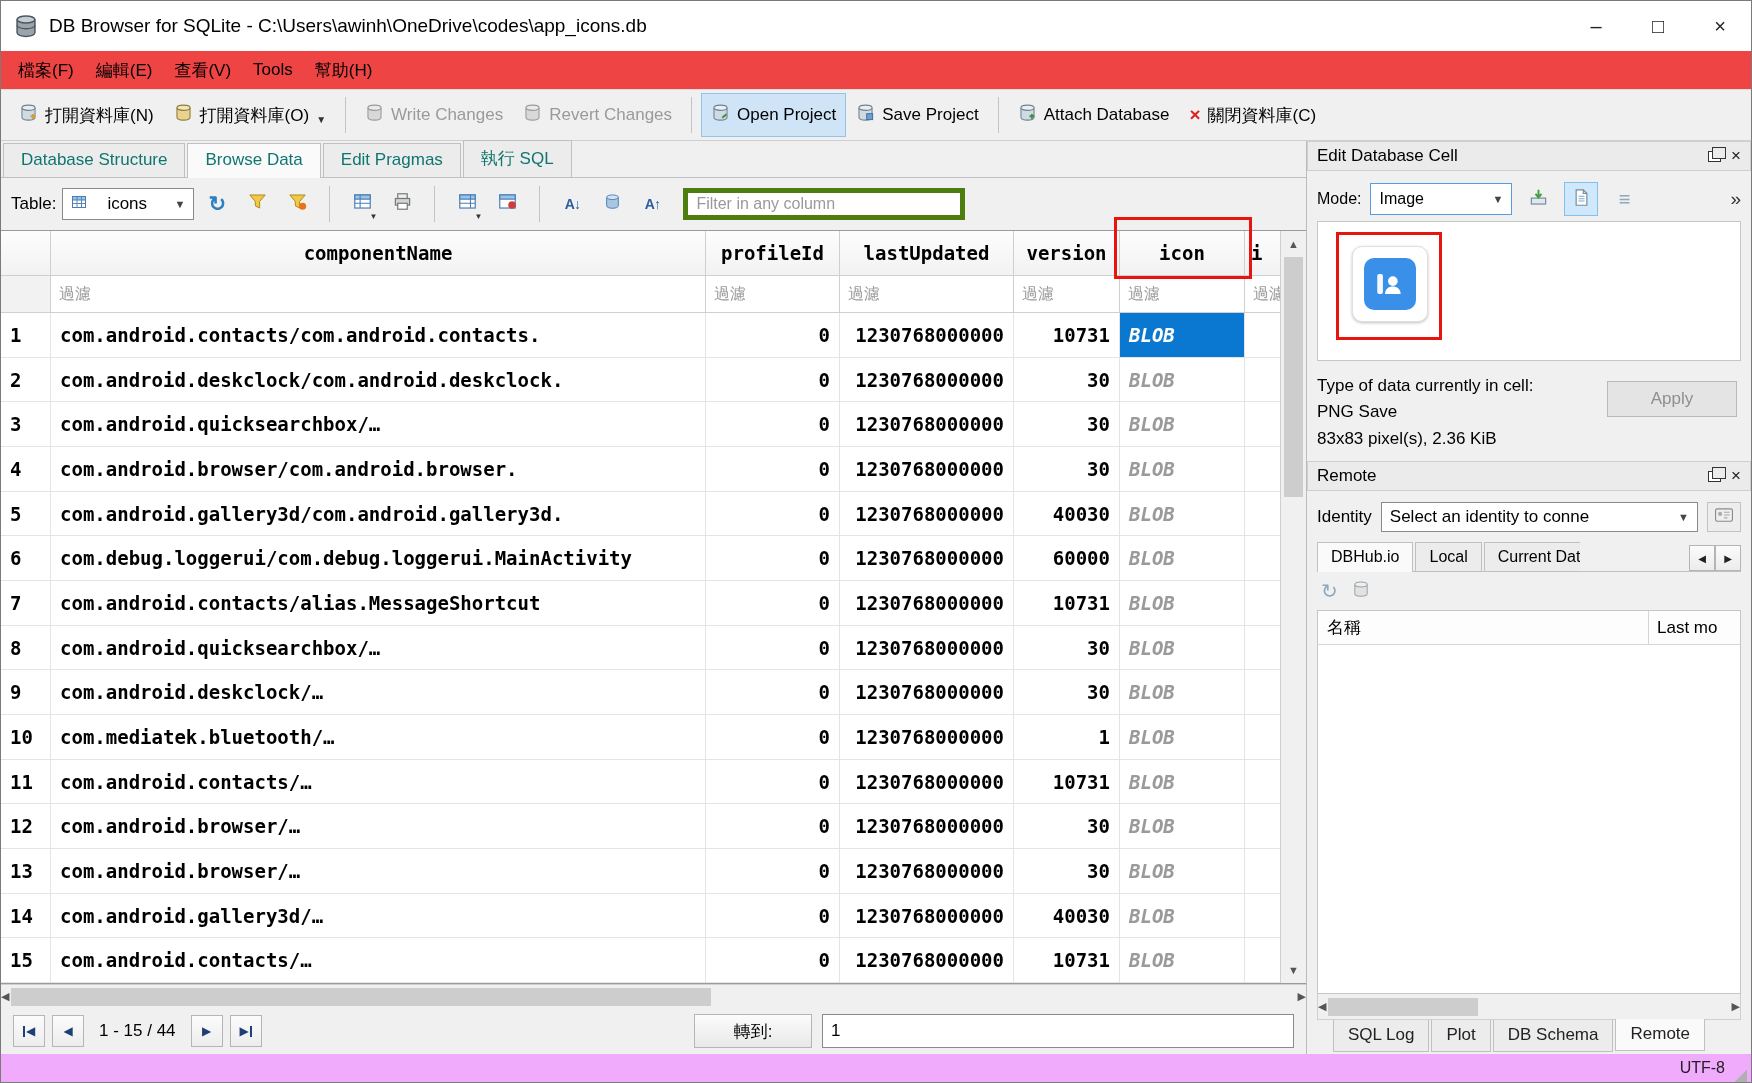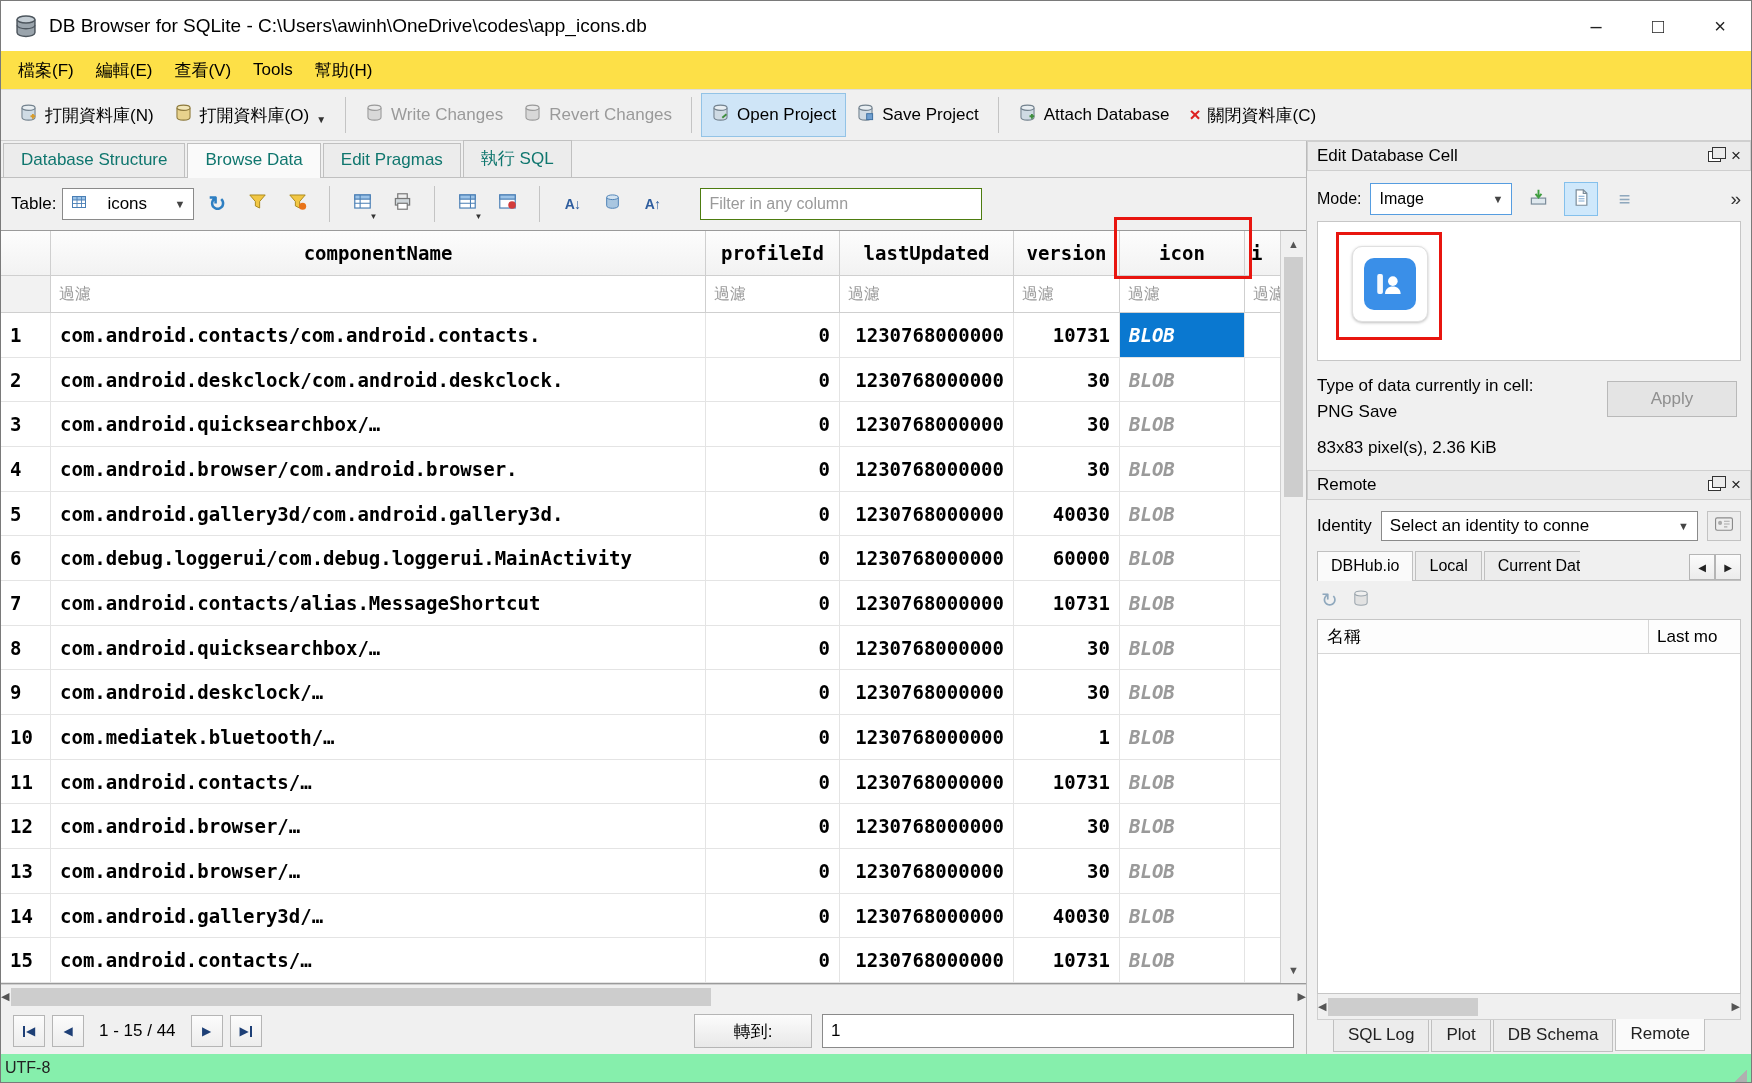--- a/index.html
+++ b/index.html
@@ -8,21 +8,21 @@
   .window { width:1752px; height:1083px; display:flex; flex-direction:column; background:#f0f0f0; border:1px solid #7a7a7a; overflow:hidden; }
 
   
   .titlebar { height:50px; background:#fff; display:flex; align-items:center; padding-left:12px; flex:0 0 auto; }
   .app-icon { display:flex; margin-right:10px; }
   .title-text { font-size:19px; }
   .win-controls { margin-left:auto; display:flex; height:100%; }
   .win-btn { width:62px; display:flex; align-items:center; justify-content:center; font-size:20px; color:#222; }
 
   
-  .menubar { height:38px; background:#fde047; display:flex; align-items:center; padding:0 6px; font-size:17px; flex:0 0 auto; }
+  .menubar { height:38px; background:#ef4444; display:flex; align-items:center; padding:0 6px; font-size:17px; flex:0 0 auto; }
   .menu-item { padding:7px 11px; }
 
   
   .toolbar { height:52px; background:#f0f0f0; border-top:1px solid #dedede; border-bottom:1px solid #cfcfcf; display:flex; align-items:center; padding:0 8px; font-size:17px; flex:0 0 auto; }
   .tool-btn { display:flex; align-items:center; gap:7px; padding:9px 9px; border:1px solid transparent; white-space:nowrap; }
   .tool-btn.disabled { color:#9a9a9a; }
   .tool-btn.highlighted { background:#cfe5f7; border-color:#93c3e6; }
   .tool-caret { font-size:10px; color:#333; align-self:flex-end; padding-bottom:2px; }
   .tool-sep { width:1px; height:36px; background:#c4c4c4; margin:0 9px; flex:0 0 auto; }
   .red-x { color:#d22; font-weight:bold; font-size:19px; }
@@ -36,21 +36,21 @@
   .tab.active { background:#fafafa; margin-bottom:-1px; padding-bottom:8px; }
 
   .browse-toolbar { height:52px; display:flex; align-items:center; gap:6px; padding:0 10px; font-size:17px; background:#f0f0f0; flex:0 0 auto; }
   .combo { height:32px; background:#fff; border:1px solid #8a8a8a; display:flex; align-items:center; gap:20px; padding:0 8px; }
   .combo .caret { margin-left:auto; font-size:11px; color:#444; }
   .table-combo { width:132px; }
   .icon-btn { width:34px; height:34px; display:flex; align-items:center; justify-content:center; border:1px solid transparent; position:relative; flex:0 0 auto; }
   .mini-caret { position:absolute; right:1px; bottom:-1px; font-size:8px; color:#333; }
   .glyph-blue { color:#2e7fc2; font-size:21px; font-weight:bold; }
   .glyph-az { color:#2e5d9e; font-size:14px; font-weight:bold; letter-spacing:-1px; }
-  .filter-input { width:282px; height:32px; border:1px solid #4d7c0f; background:#fff; font-size:16px; padding:0 8px; font-family:inherit; color:#222; margin-left:25px; }
+  .filter-input { width:282px; height:32px; border:5px solid #4d7c0f; background:#fff; font-size:16px; padding:0 8px; font-family:inherit; color:#222; margin-left:8px; }
   .filter-input::placeholder { color:#9a9a9a; }
 
   
   .table-area { flex:1; min-height:0; display:flex; position:relative; background:#fff; border-top:1px solid #9a9a9a; border-bottom:1px solid #9a9a9a; }
   .grid { flex:1; display:flex; flex-direction:column; min-width:0; font-family:"DejaVu Sans Mono",monospace; font-weight:bold; }
   .grid-header { height:45px; display:flex; background:linear-gradient(#fdfdfd,#f2f2f2); border-bottom:1px solid #cfcfcf; flex:0 0 auto; font-size:19px; }
   .hcell { display:flex; align-items:center; justify-content:center; border-right:1px solid #cfcfcf; overflow:hidden; white-space:nowrap; }
   .hcell.w-extra { justify-content:flex-start; padding-left:6px; }
   .filter-row { height:37px; display:flex; border-bottom:1px solid #cfcfcf; flex:0 0 auto; font-family:"Liberation Sans",sans-serif; font-weight:normal; }
   .fcell { display:flex; align-items:center; padding:0 8px; border-right:1px solid #cfcfcf; color:#9a9a9a; font-size:16px; background:#fff; overflow:hidden; white-space:nowrap; }
@@ -101,21 +101,21 @@
   .sq-btn { width:34px; height:34px; border:1px solid transparent; display:flex; align-items:center; justify-content:center; flex:0 0 auto; }
   .sq-btn.active { background:#cfe8fb; border-color:#84c0ec; }
   .overflow-btn { margin-left:auto; color:#333; font-size:19px; }
   .preview-box { height:140px; background:#fff; border:1px solid #c6c6c6; position:relative; margin-top:2px; }
   .rect-preview { left:18px; top:10px; width:106px; height:108px; }
   .contact-card { position:absolute; left:34px; top:24px; width:76px; height:76px; background:#fff; border:1px solid #e0e0e0; border-radius:10px; box-shadow:0 1px 3px rgba(0,0,0,.25); display:flex; align-items:center; justify-content:center; }
   .contact-badge { width:52px; height:52px; background:#3a8fe8; border-radius:10px; display:flex; align-items:center; justify-content:center; }
   .info-row { display:flex; align-items:center; margin-top:12px; }
   .info-text { flex:1; font-size:17px; line-height:26px; }
   .apply-btn { width:130px; height:36px; background:#e4e4e4; border:1px solid #b9b9b9; color:#8f8f8f; font-size:17px; display:flex; align-items:center; justify-content:center; margin-right:4px; flex:0 0 auto; }
-  .size-line { font-size:17px; margin-top:13px; }
+  .size-line { font-size:17px; margin-top:4px; }
 
   .remote-body { flex:1; display:flex; flex-direction:column; min-height:0; padding:4px 10px 0; }
   .identity-row { height:44px; display:flex; align-items:center; gap:9px; flex:0 0 auto; font-size:17px; }
   .identity-combo { flex:1; height:30px; overflow:hidden; }
   .identity-combo span { white-space:nowrap; }
   .cert-btn { width:34px; height:30px; border:1px solid #c2c2c2; background:#ededed; display:flex; align-items:center; justify-content:center; flex:0 0 auto; }
   .remote-tabs { display:flex; align-items:flex-end; border-bottom:1px solid #c0c0c0; flex:0 0 auto; height:33px; gap:2px; }
   .rtab { padding:5px 13px; font-size:16px; background:#ececec; border:1px solid #c0c0c0; border-bottom:none; white-space:nowrap; overflow:hidden; }
   .rtab.active { background:#fafafa; margin-bottom:-1px; padding-bottom:6px; }
   .rtab.clipped { max-width:106px; border-right:none; padding-right:0; }
@@ -128,21 +128,21 @@
   .rt-h-name { flex:1; display:flex; align-items:center; padding:0 9px; }
   .rt-h-mod { width:92px; border-left:1px solid #d6d6d6; display:flex; align-items:center; padding:0 8px; overflow:hidden; white-space:nowrap; }
   .rt-body { flex:1; }
   .remote-hscroll { height:26px; background:#f0f0f0; border:1px solid #cfcfcf; border-top:none; display:flex; align-items:center; flex:0 0 auto; }
   .rthumb { width:150px; height:18px; background:#cdcdcd; margin-left:2px; flex:0 0 auto; }
 
   .bottom-tabs { height:34px; display:flex; align-items:flex-start; padding:0 0 0 26px; gap:2px; background:#f0f0f0; flex:0 0 auto; }
   .btab { padding:5px 14px 6px; font-size:17px; background:#ececec; border:1px solid #c0c0c0; border-top:none; color:#222; }
   .btab.active { background:#fafafa; margin-top:-1px; }
 
-  .statusbar { height:28px; background:#86efac; display:flex; align-items:center; justify-content:space-between; gap:8px; padding:0 4px 0; font-size:16px; color:#222; flex:0 0 auto; }
+  .statusbar { height:28px; background:#f0abfc; display:flex; align-items:center; justify-content:flex-end; gap:8px; padding:0 4px 0; font-size:16px; color:#222; flex:0 0 auto; }
   .grip { width:14px; height:14px; background:linear-gradient(135deg, transparent 55%, #b0b0b0 55%); align-self:flex-end; }
 </style>
 </head>
 <body>
 
 <div class="window">
 
   <div class="titlebar">
     <span class="app-icon">
       <svg width="26" height="26" viewBox="0 0 16 16">

